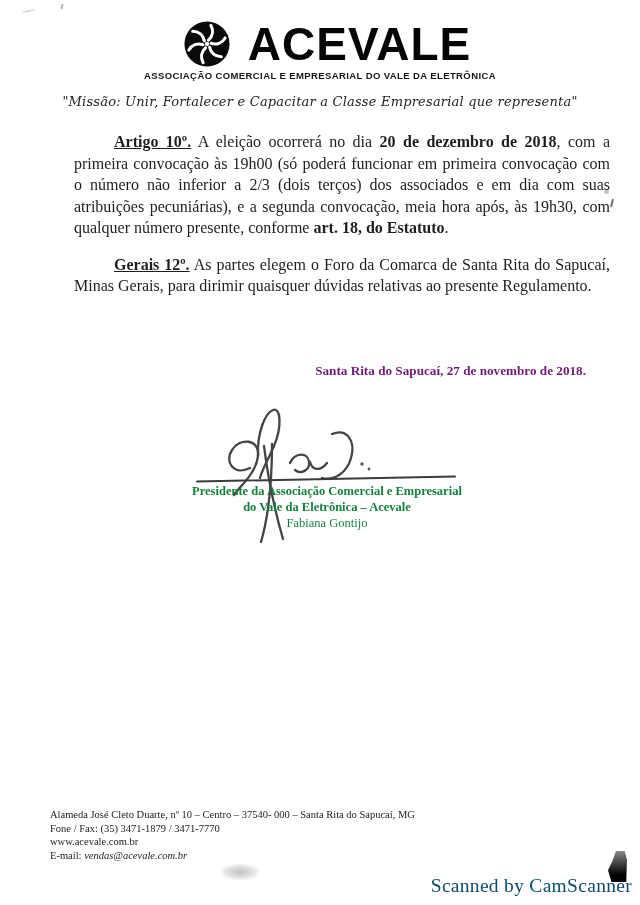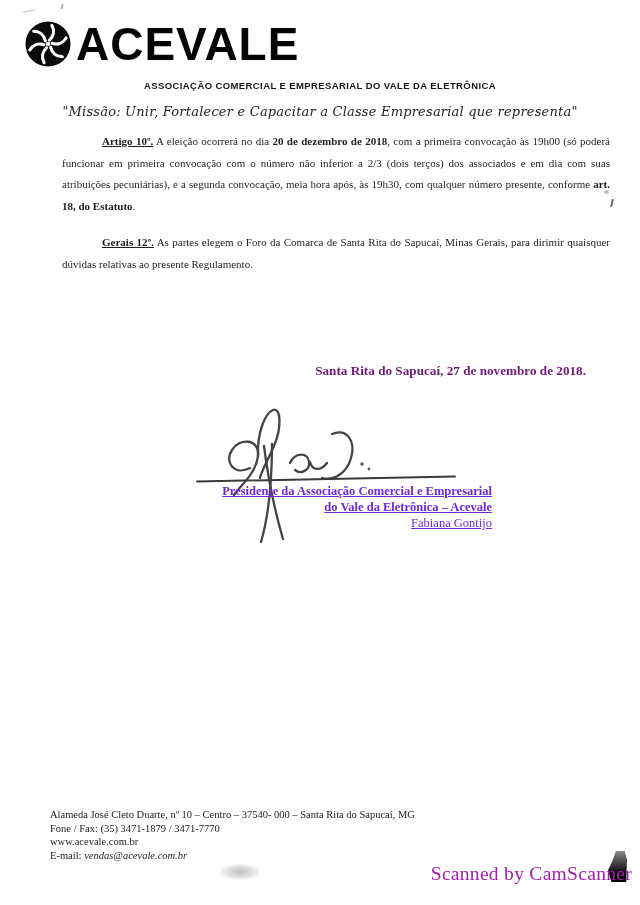--- a/index.html
+++ b/index.html
@@ -8,71 +8,71 @@
     background:#ffffff;
     position:relative;
     overflow:hidden;
     font-family:"Liberation Serif", serif;
     color:#1c1c1c;
   }
   .page{position:absolute;inset:0;}
 
   
   .header{position:absolute;left:10px;top:20px;width:620px;text-align:center;}
-  .logo-row{display:flex;align-items:center;gap:4px;margin-left:14px;}
+  .logo-row{display:flex;align-items:center;justify-content:center;gap:17px;margin-left:14px;}
   .logo-icon{width:48px;height:48px;flex:0 0 auto;}
   .logo-text{
     font-family:"Liberation Sans", sans-serif;
     font-weight:900;font-size:46px;letter-spacing:1px;color:#050505;
     line-height:1;transform:scaleY(1.02);
   }
   .org-name{
-    margin-top:12px;
+    margin-top:2px;
     font-family:"Liberation Sans", sans-serif;
     font-weight:700;font-size:9.5px;letter-spacing:.4px;color:#161616;
   }
   .mission{
     margin-top:13px;
     font-family:"DejaVu Serif", serif;
     font-style:italic;font-size:13px;color:#232323;letter-spacing:.2px;
   }
 
   
-  .doc-body{position:absolute;left:62px;right:30px;top:131px;
-    font-size:11px;line-height:21.5px;text-align:justify;color:#1e1e1e;}
+  .doc-body{position:absolute;left:74px;right:30px;top:131px;
+    font-size:16px;line-height:21.5px;text-align:justify;color:#1e1e1e;}
   .doc-body p{margin:0 0 15px 0;text-indent:40px;}
   .run-bold{font-weight:700;}
   .run-bold-underline{font-weight:700;text-decoration:underline;}
 
   .date-line{
     position:absolute;left:62px;right:54px;top:363px;
     text-align:right;font-weight:700;font-size:13.2px;color:#701a75;
   }
 
   
   .sig-block{position:absolute;left:162px;top:404px;width:330px;}
   .sig-scribble{position:absolute;left:48px;top:2px;overflow:visible;}
   .sig-line{
     position:absolute;left:34px;top:74px;width:260px;height:2px;
     background:#3b3b3b;transform:rotate(-1.1deg);border-radius:1px;
   }
-  .sig-text{position:absolute;left:0;top:79px;width:330px;text-align:right;
-    font-size:12.5px;line-height:16px;color:#6d28d9;text-decoration:underline;}
+  .sig-text{position:absolute;left:0;top:79px;width:330px;text-align:center;
+    font-size:12.5px;line-height:16px;color:#15803d;}
   .sig-title{font-weight:700;}
   .sig-name{font-weight:400;}
 
   
   .footer{position:absolute;left:50px;top:808px;width:590px;
     font-size:10.5px;line-height:13.5px;color:#222;}
   .footer .email-value{font-style:italic;}
 
   .watermark{
-    position:absolute;right:8px;bottom:20px;
+    position:absolute;right:8px;bottom:8px;
     font-family:"Liberation Serif", serif;
-    font-size:19.5px;color:#a21caf;letter-spacing:.3px;
+    font-size:19.5px;color:#0c4a6e;letter-spacing:.3px;
   }
 
   
   .artifact{position:absolute;}
   .squiggle-tl{left:22px;top:10px;width:14px;height:0;border-top:2px solid #9a9a9a;
     opacity:.45;transform:rotate(-10deg);border-radius:50%;}
   .speck-tl{left:61px;top:4px;width:2px;height:5px;background:#6a6a6a;opacity:.5;transform:rotate(12deg);}
   .dot-right{left:604px;top:190px;width:5px;height:4px;background:#9c9c9c;border-radius:50%;opacity:.65;}
   .tick-right{left:611px;top:199px;width:2px;height:8px;background:#3a3a3a;opacity:.75;transform:rotate(14deg);}
   .smudge-bottom{

